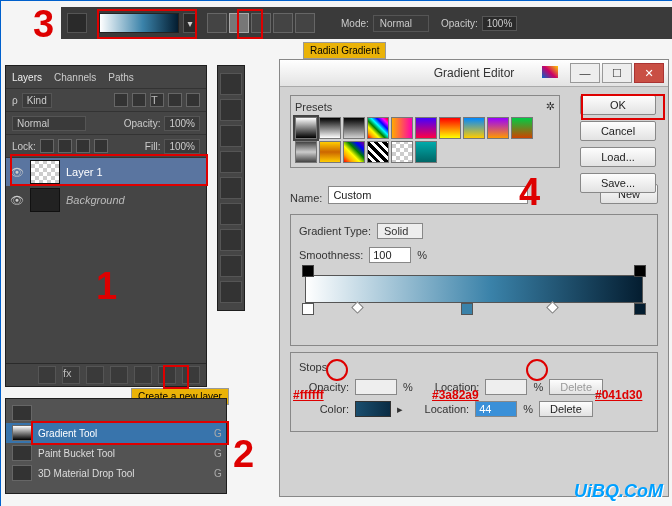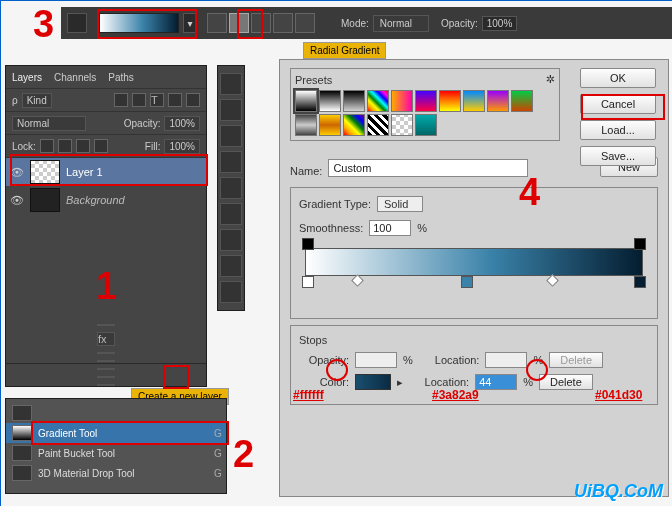--- a/index.html
+++ b/index.html
@@ -113,21 +113,21 @@
   .lp-fieldlike{background:#3a3a3a;border:1px solid #555;padding:1px 4px;font-size:10px;color:#ccc;}
   .pico{width:12px;height:12px;background:#333;border:1px solid #666;}
   .layers-list{height:170px;overflow:auto;font-size:11px;}
   .layer-item{height:28px;display:flex;align-items:center;padding:0 4px;gap:6px;}
   .layer-item.sel{background:#5a75a0;color:#fff;}
   .eye{width:14px;height:14px;color:#ccc;display:flex;align-items:center;justify-content:center;}
   .thumb{width:28px;height:22px;background:#222;border:1px solid #111;}
   .thumb.trans{background:
     repeating-conic-gradient(#ccc 0% 25%,#fff 0% 50%) 0/8px 8px;}
   .layer-item .nm{flex:1;}
-  .lp-bottom{position:absolute;left:0;right:0;bottom:0;height:22px;border-top:1px solid #2a2a2a;display:flex;align-items:center;justify-content:flex-end;gap:6px;padding:0 6px;flex-direction:column;}
+  .lp-bottom{position:absolute;left:0;right:0;bottom:0;height:22px;border-top:1px solid #2a2a2a;display:flex;align-items:center;justify-content:flex-end;gap:6px;padding:0 6px;}
   .lp-bottom .bico{width:16px;height:16px;background:#3a3a3a;border:1px solid #555;}
 
   .vtoolbar {
     position:absolute;left:216px;top:64px;width:26px;background:#454545;border:1px solid #1e1e1e;padding:3px 0;
   }
   .vtoolbar .ti{width:20px;height:20px;margin:4px auto;background:#333;border:1px solid #555;}
 
   
   .tool-flyout{
     position:absolute;left:4px;top:397px;width:220px;height:90px;
@@ -305,20 +305,29 @@
   </div>
   <div class="row">
     <span class="ic"></span>
     <span style="flex:1">3D Material Drop Tool</span>
     <span class="sc">G</span>
   </div>
 </div>
 <div class="red-box" style="left:30px;top:420px;width:194px;height:20px"></div>
 
 <div class="ge-dialog">
+  <div class="ge-title">
+    <span class="gripicon"></span>
+    <span>Gradient Editor</span>
+    <div class="winbtns">
+      <span class="winbtn">—</span>
+      <span class="winbtn">☐</span>
+      <span class="winbtn close">✕</span>
+    </div>
+  </div>
   <div class="ge-body">
     <div class="ge-btncol">
       <span class="winbutton">OK</span>
       <span class="winbutton">Cancel</span>
       <span class="winbutton">Load...</span>
       <span class="winbutton">Save...</span>
     </div>
     <div class="presets-box">
       <div class="presets-lbl">
         <span>Presets</span>

